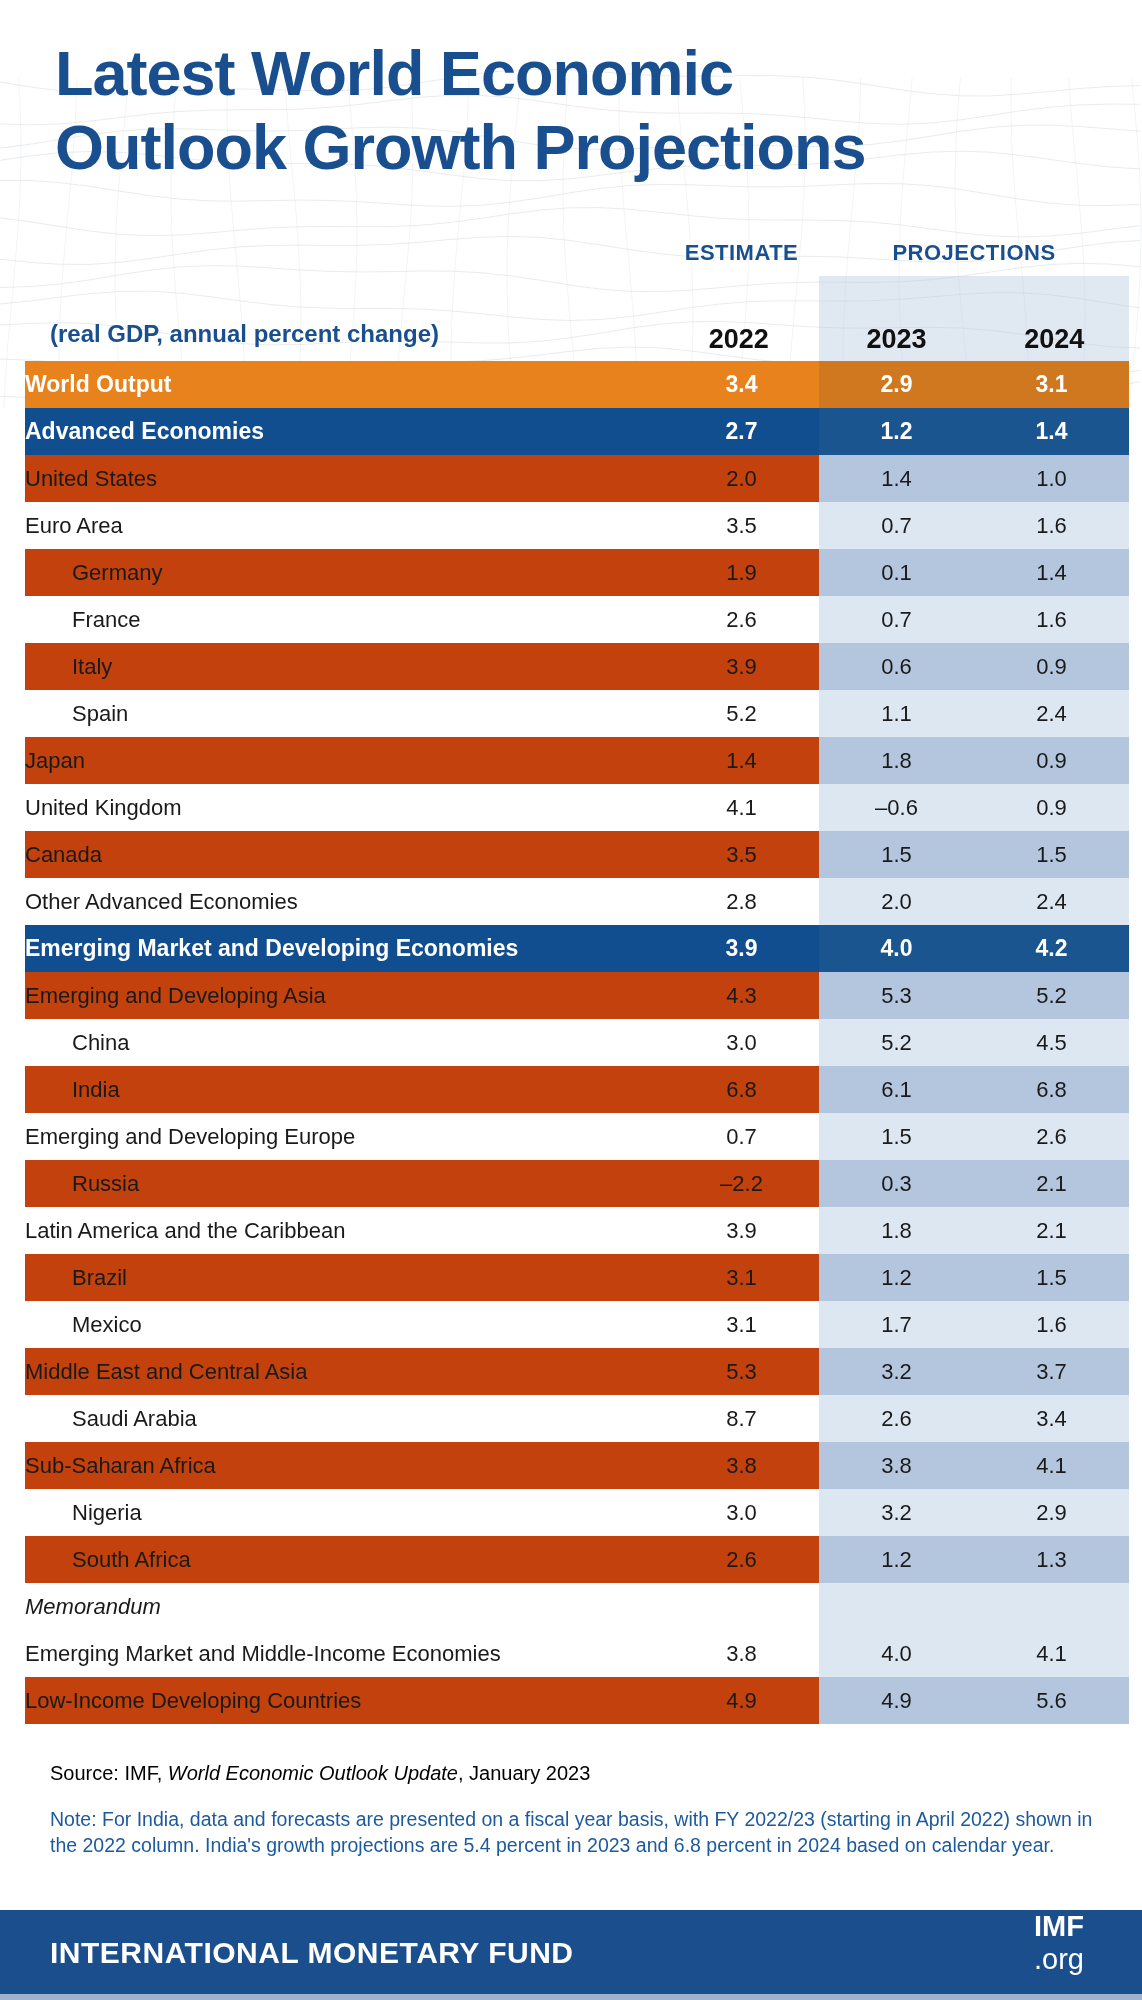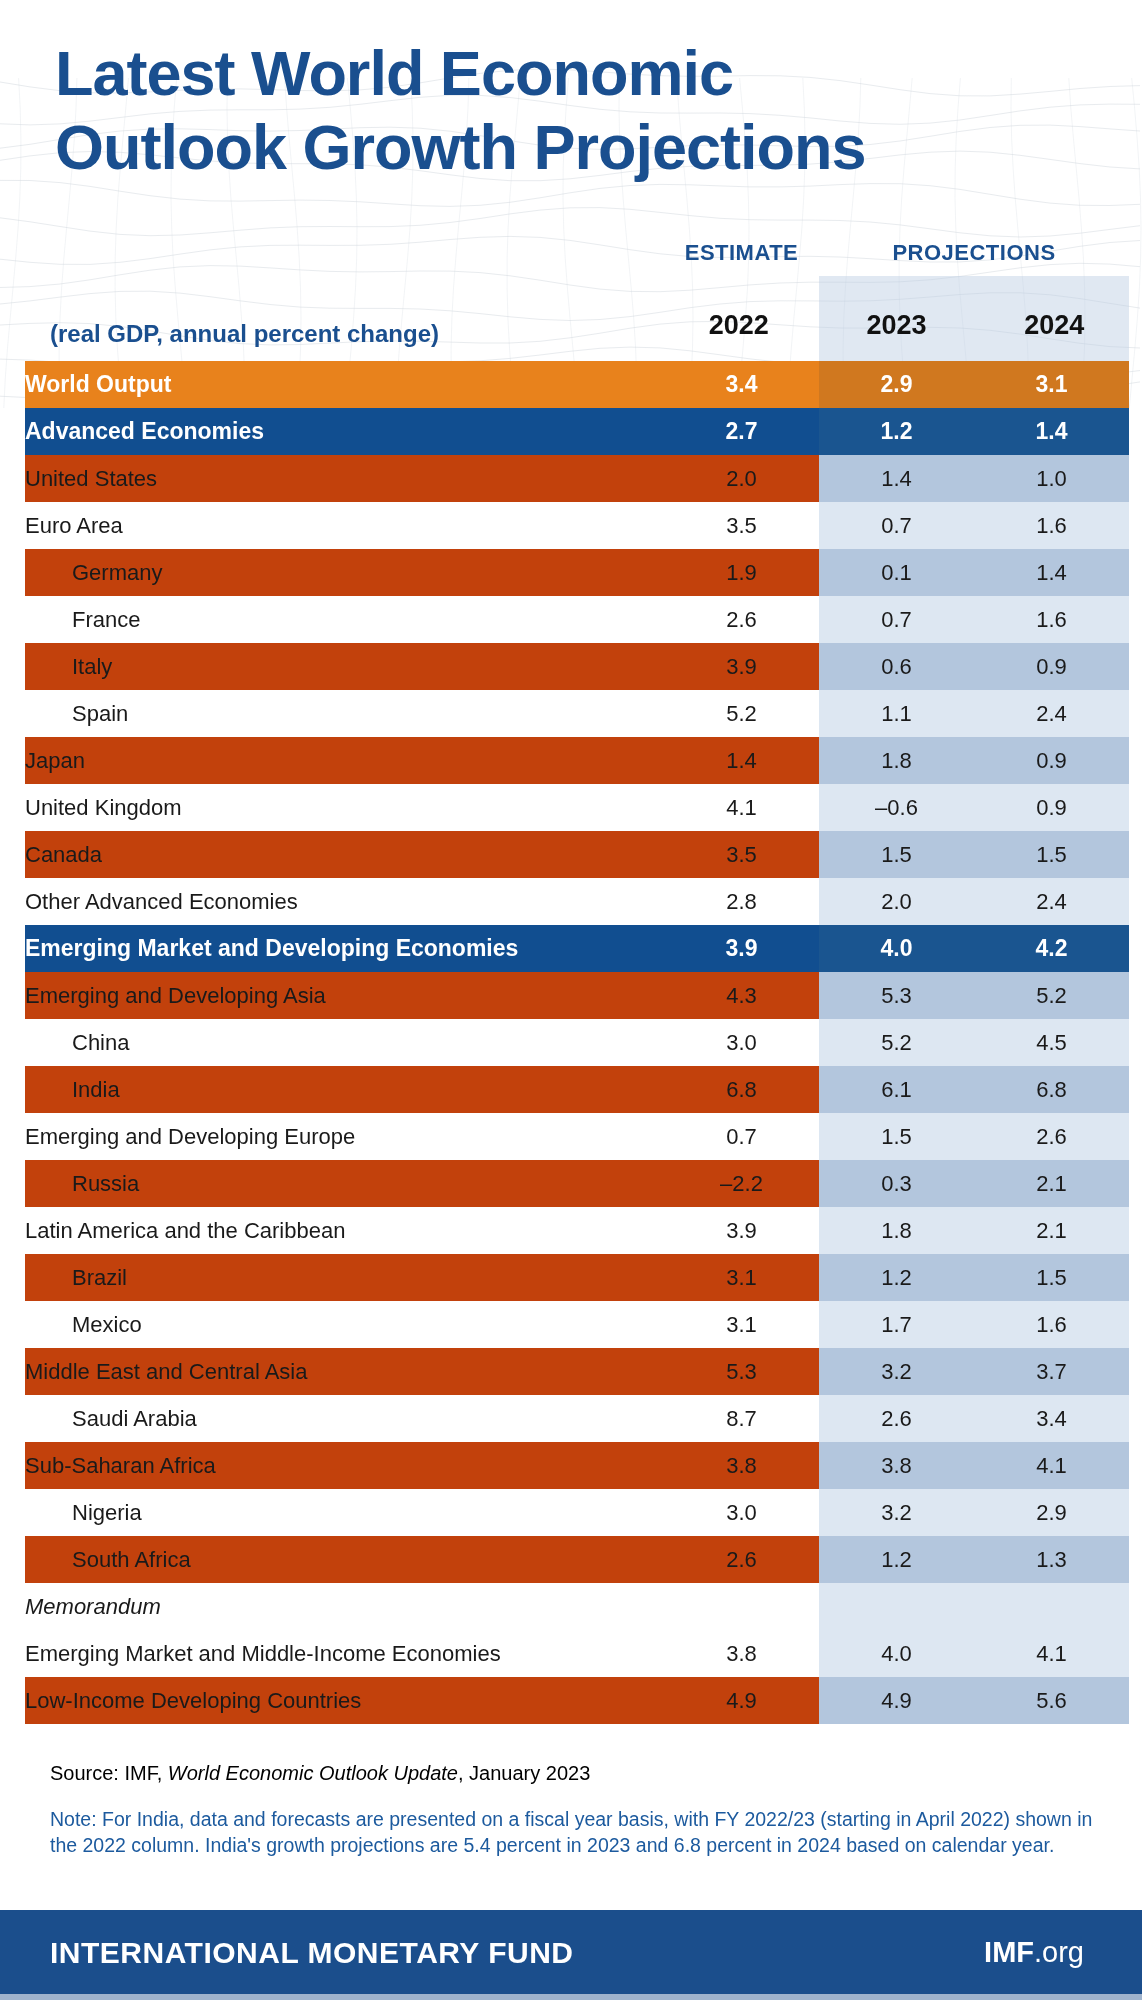--- a/index.html
+++ b/index.html
@@ -8,21 +8,21 @@
   .mesh{position:absolute;left:0;top:0;width:1142px;height:430px;}
   .title{position:absolute;left:55px;top:36px;color:#1A4F8F;font-weight:bold;
          font-size:63px;line-height:74px;letter-spacing:-1px;}
   .col-group-label{position:absolute;top:240px;color:#1A4F8F;font-weight:bold;
          font-size:22px;letter-spacing:0.5px;text-align:center;}
   .estimate-label{left:664px;width:155px;}
   .projections-label{left:819px;width:310px;}
   .proj-tint{position:absolute;left:819px;top:276px;width:310px;height:85px;
          background:rgba(186,205,227,0.45);}
   .subtitle{position:absolute;left:50px;top:320px;color:#1A4F8F;font-weight:bold;font-size:24px;}
-  .years{position:absolute;left:664px;top:310px;width:465px;display:flex;gap:8px;}
+  .years{position:absolute;left:664px;top:324px;width:465px;display:flex;gap:8px;}
   .years div{width:155px;text-align:center;font-size:27px;font-weight:bold;color:#111;}
   .weo-table{position:absolute;left:25px;top:361px;width:1104px;}
   .row{display:flex;height:47px;font-size:22px;color:#1a1a1a;}
   .rlabel{flex:1;display:flex;align-items:center;white-space:nowrap;}
   .row.indent .rlabel{padding-left:47px;}
   .row.italic .rlabel{font-style:italic;}
   .cell{width:155px;text-align:center;line-height:47px;}
   .row.white{background:#ffffff;}
   .row.white .cell.proj{background:#DDE7F2;}
   .row.light{background:#c2410c;}
@@ -31,21 +31,21 @@
   .row.orange .cell.proj{background:#D0781F;}
   .row.blue{background:#114E90;color:#ffffff;font-weight:bold;font-size:23px;}
   .row.blue .cell.proj{background:#1A5590;}
   .source-line{position:absolute;left:50px;top:1762px;color:#000000;font-size:20px;}
   .note-block{position:absolute;left:50px;top:1806px;width:1045px;color:#1C5A9E;
          font-size:19.5px;line-height:26px;}
   .footer{position:absolute;left:0;top:1910px;width:1142px;height:90px;background:#1B4E8C;}
   .footer-org{position:absolute;left:50px;top:1px;height:84px;display:flex;align-items:center;
          color:#ffffff;font-weight:bold;font-size:30px;letter-spacing:0.5px;}
   .footer-site{position:absolute;right:58px;top:0;height:84px;display:flex;align-items:center;
-         color:#ffffff;font-size:29px;}
+         color:#ffffff;font-size:29px;flex-direction:column;}
   .footer-site .b{font-weight:bold;}
   .footer-strip{position:absolute;left:0;bottom:0;width:1142px;height:6px;background:#9FB3CD;}
 </style>
 </head>
 <body>
 
 <div class="page">
 
   <svg class="mesh" viewBox="0 0 1142 430" xmlns="http://www.w3.org/2000/svg">
       <path d="M0 82.0L30 86.9L60 90.7L90 92.8L120 93.0L150 91.9L180 90.3L210 89.1L240 88.9L270 89.6L300 90.5L330 90.9L360 89.9L390 87.2L420 82.9L450 77.9L480 73.4L510 70.3L540 69.1L570 69.9L600 71.8L630 74.1L660 75.7L690 76.3L720 76.1L750 75.6L780 75.8L810 77.4L840 80.6L870 85.0L900 89.7L930 93.6L960 95.8L990 95.9L1020 94.1L1050 91.4L1080 88.5L1110 86.5L1140 85.6" fill="none" stroke="#d2d7dd" stroke-width="1" opacity="0.5"></path>

